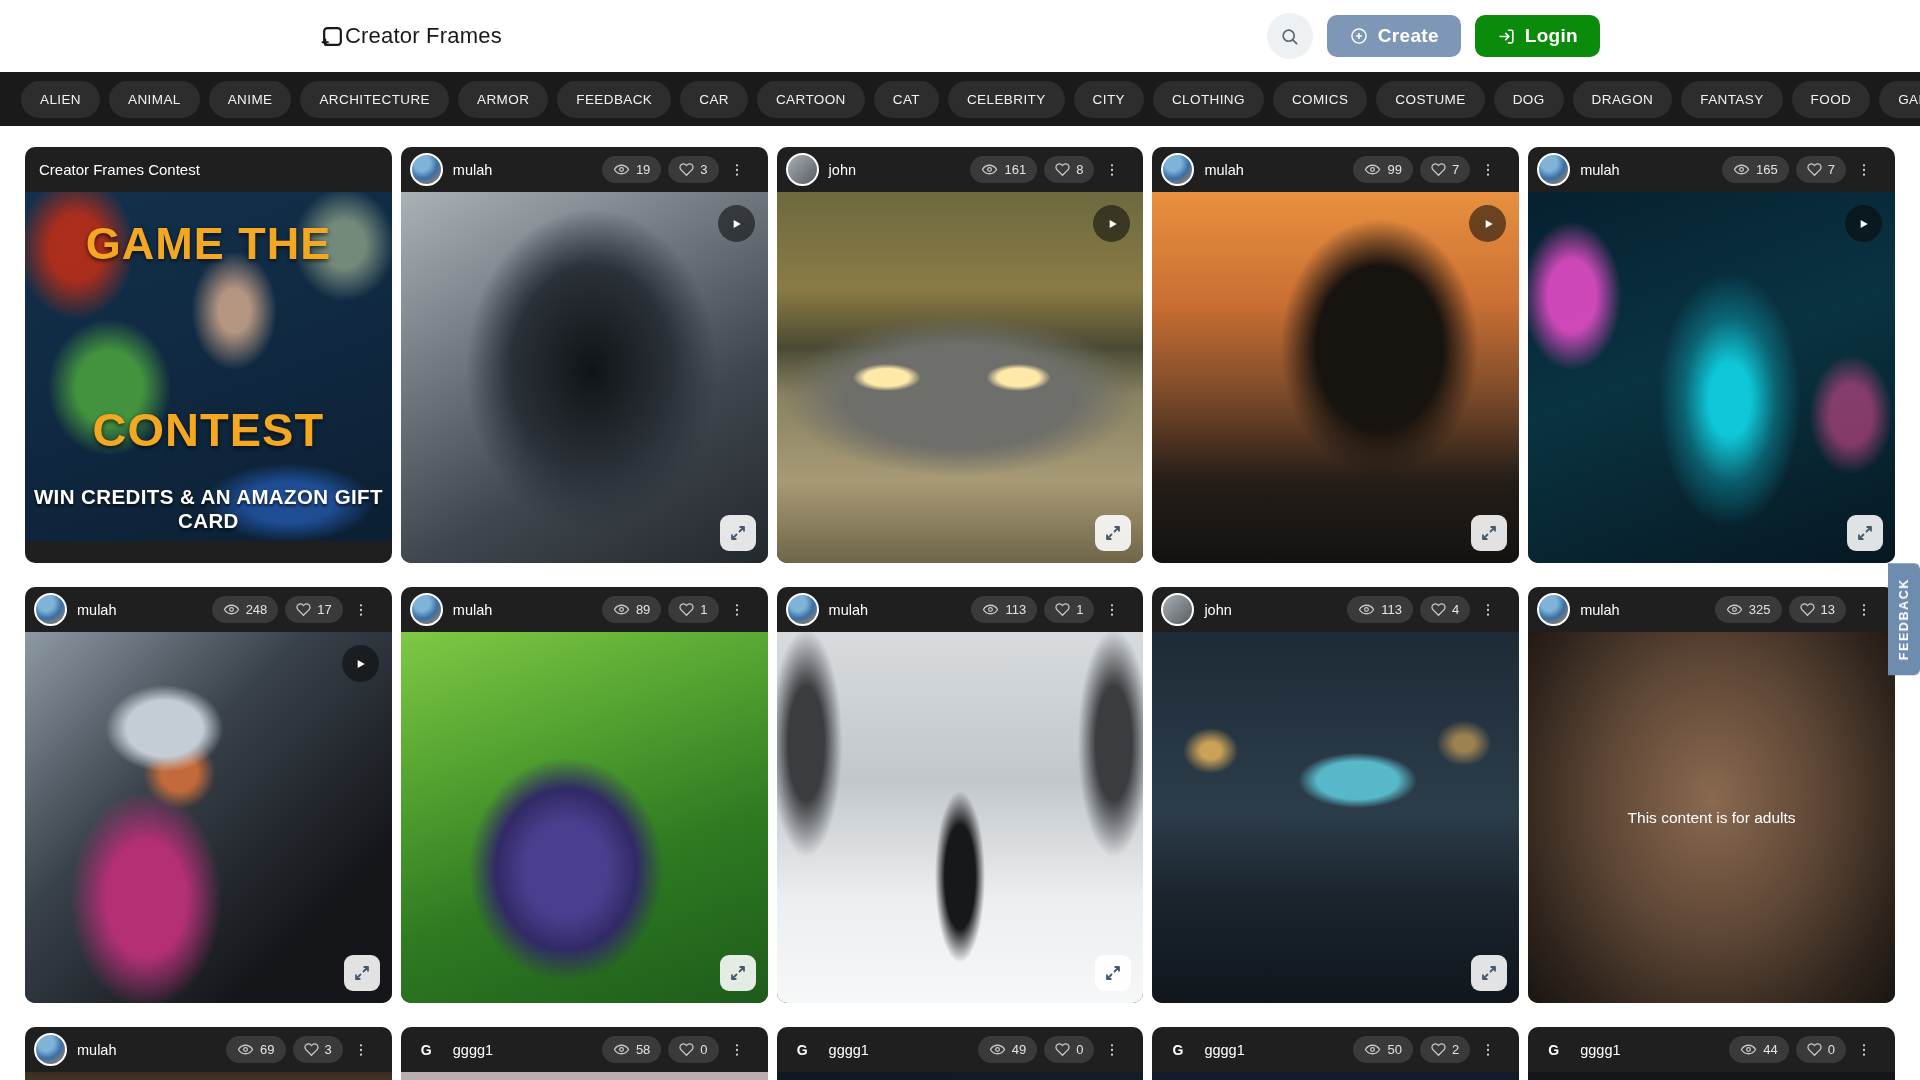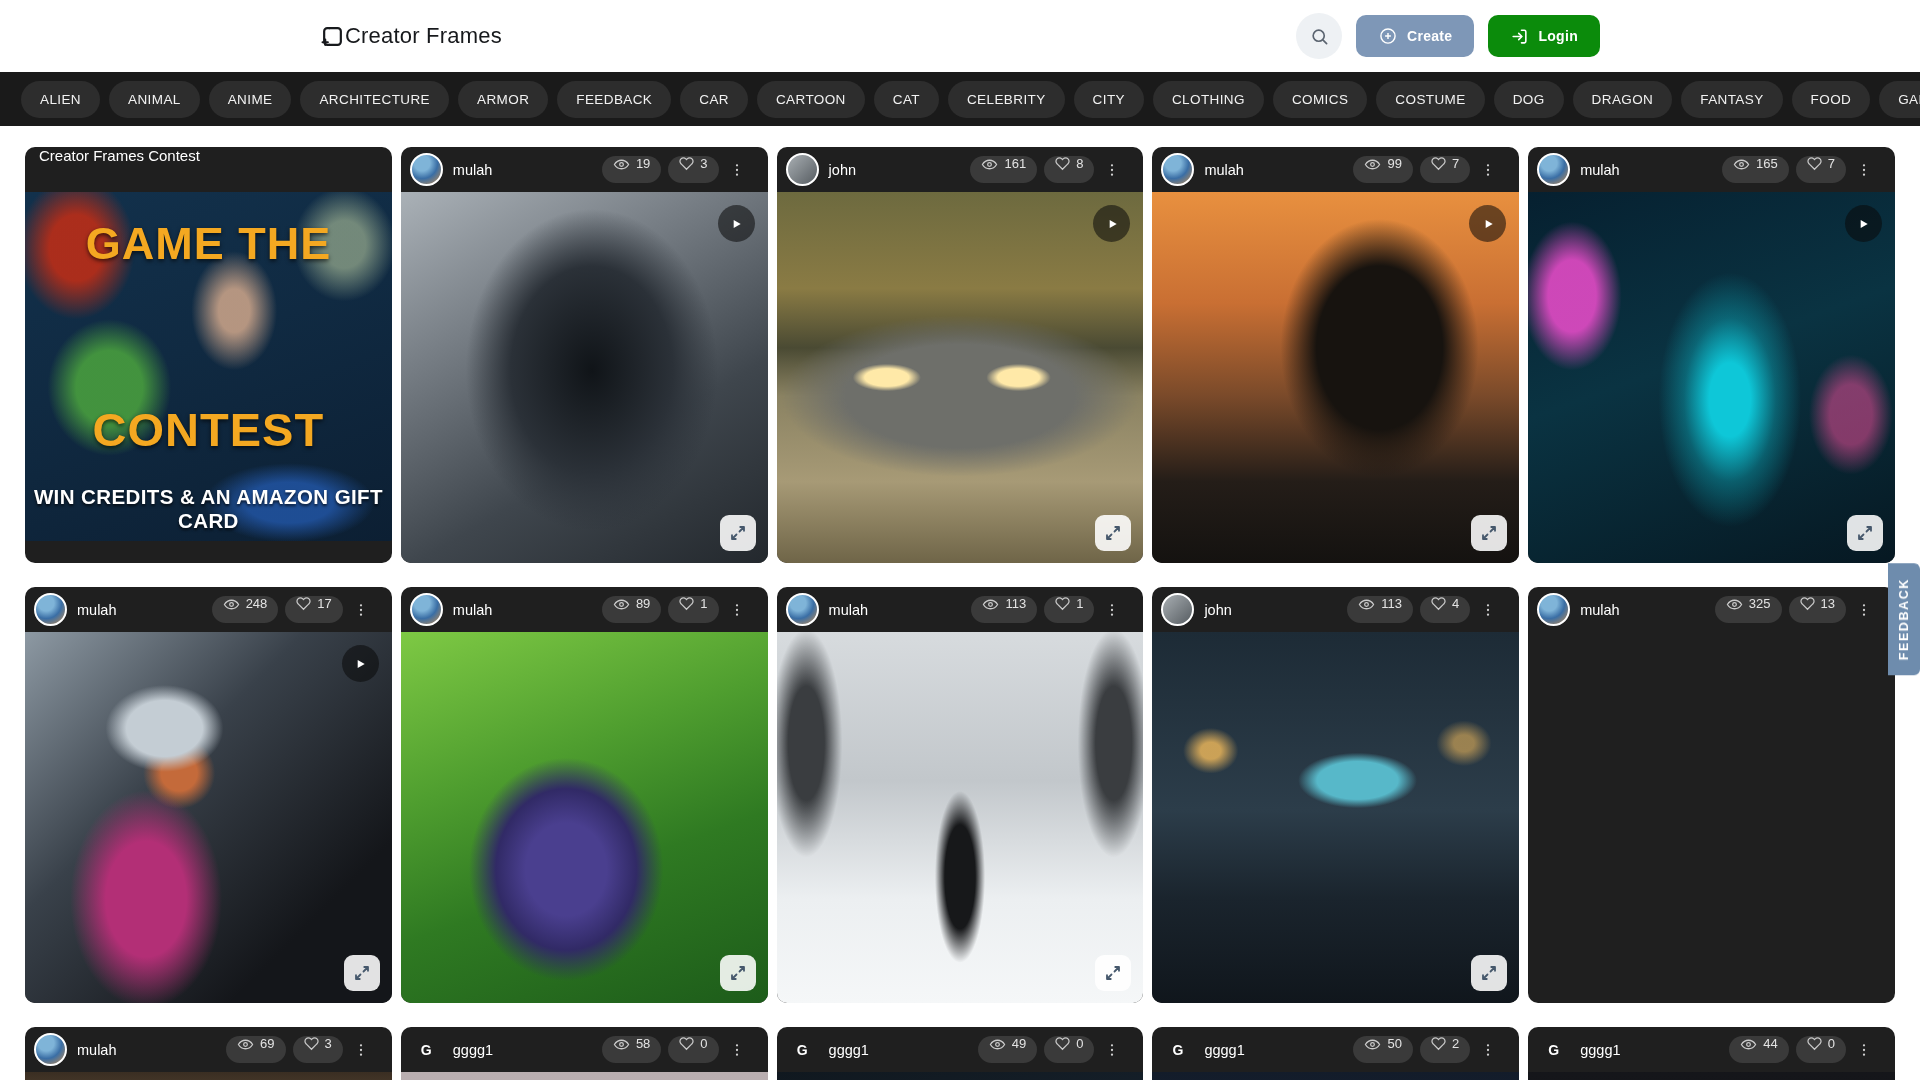--- a/index.html
+++ b/index.html
@@ -7,21 +7,21 @@
               font-family:"Liberation Sans", sans-serif; }
 
   
   .topbar { height:72px; background:#fff; display:flex; align-items:center; }
   .topbar-inner { width:1280px; margin:0 auto; display:flex; align-items:center; justify-content:space-between; }
   .logo { display:flex; align-items:center; font-size:22px; color:#17191c; letter-spacing:.2px; }
   .actions { display:flex; align-items:center; gap:14px; }
   .search-btn { width:46px; height:46px; border-radius:50%; background:#eef1f4; border:none;
                 display:grid; place-items:center; cursor:pointer; }
   .btn { height:42px; border:none; border-radius:10px; padding:0 22px; display:flex; align-items:center; gap:9px;
-         color:#fff; font-size:14px; font-weight:700; letter-spacing:.3px; cursor:pointer;
+         color:#fff; font-size:19px; font-weight:700; letter-spacing:.3px; cursor:pointer;
          font-family:"Liberation Sans", sans-serif; }
   .btn-create { background:#7e97b7; }
   .btn-login  { background:#0b8b0b; }
 
   
   .catnav { background:#1a1a1a; height:54px; display:flex; align-items:center; gap:9px;
             padding:0 21px; overflow:hidden; white-space:nowrap; }
   .pill { flex:0 0 auto; background:#2d2d2d; color:#f2f2f2; font-size:13.5px; font-weight:500;
           letter-spacing:.4px; padding:11px 19px; border-radius:20px; border:none; cursor:pointer;
           font-family:"Liberation Sans", sans-serif; }
@@ -30,32 +30,32 @@
   .grid { display:grid; grid-template-columns:repeat(5,1fr); column-gap:9px; row-gap:24px;
           padding:21px 25px 0; grid-auto-rows:416px; }
   .card { background:#1f1f1f; border-radius:10px; overflow:hidden; display:flex; flex-direction:column; }
   .card-head { height:45px; flex:0 0 auto; display:flex; align-items:center; gap:10px; padding:0 20px 0 9px; }
   .avatar { width:33px; height:33px; border-radius:50%; flex:0 0 auto; display:grid; place-items:center; cursor:pointer; }
   .av-art { background:radial-gradient(circle at 35% 28%, #7fb4d8 0 28%, #3a6ea5 55%, #c98d4a 100%); border:2px solid #fff; }
   .av-car { background:linear-gradient(135deg,#a9afb3,#565c61); border:2px solid #fff; }
   .av-letter { background:transparent; color:#fff; font-weight:700; font-size:14px; }
   .username { color:#fff; font-size:14.5px; cursor:pointer; }
   .stats { margin-left:auto; display:flex; align-items:center; gap:7px; }
-  .stat { background:#3a3a3a; height:27px; border-radius:14px; display:flex; align-items:flex-start; gap:6px;
+  .stat { background:#3a3a3a; height:27px; border-radius:14px; display:flex; align-items:center; gap:6px;
           padding:0 11px; color:#e3e3e3; font-size:13px; }
   .kebab { background:none; border:none; padding:2px 3px; cursor:pointer; display:grid; place-items:center; }
   .card-img { flex:1; position:relative; }
   .playbtn { position:absolute; top:13px; right:13px; width:37px; height:37px; border-radius:50%;
              background:rgba(10,10,10,.55); border:none; display:grid; place-items:center; cursor:pointer; }
   .expandbtn { position:absolute; bottom:12px; right:12px; width:36px; height:36px; border-radius:9px;
                background:rgba(255,255,255,.88); border:none; display:grid; place-items:center; cursor:pointer; }
   .adult-note { position:absolute; inset:0; display:grid; place-items:center; color:#fff; font-size:15.5px; }
 
   
-  .contest-head { height:45px; display:flex; padding:0 14px; color:#fff; font-size:15px; }
+  .contest-head { height:45px; display:flex; align-items:center; padding:0 14px; color:#fff; font-size:15px; }
   .contest-img { height:349px; position:relative; border-radius:0 0 2px 2px;
     background:
       radial-gradient(90px 110px at 14% 16%, rgba(198,45,20,.85) 0 30%, transparent 65%),
       radial-gradient(85px 95px at 87% 15%, rgba(148,168,140,.75) 0 25%, transparent 60%),
       radial-gradient(95px 105px at 23% 56%, rgba(72,158,62,.9) 0 35%, transparent 65%),
       radial-gradient(78px 108px at 57% 34%, rgba(222,176,144,.8) 0 20%, transparent 55%),
       radial-gradient(125px 58px at 72% 89%, rgba(32,82,158,.9) 0 35%, transparent 68%),
       linear-gradient(160deg,#12314c 0%, #102a42 45%, #0c1f33 100%); }
   .contest-line1, .contest-line2 { position:absolute; width:100%; text-align:center; font-weight:800;
       color:#f4a821; letter-spacing:1px; text-shadow:0 2px 4px rgba(0,0,0,.65); }
@@ -574,20 +574,25 @@
         </span>
         <button class="kebab">
           <svg width="16" height="16" viewBox="0 0 24 24" fill="#cfcfcf">
             <circle cx="12" cy="5" r="1.7"></circle>
               <circle cx="12" cy="12" r="1.7"></circle>
               <circle cx="12" cy="19" r="1.7"></circle>
           </svg>
         </button>
       </div>
     </div>
+    <div class="card-img t-adult">
+
+      <div class="adult-note">This content is for adults</div>
+
+    </div>
   </article>
     <article class="card">
     <div class="card-head">
       <span class="avatar av-art"></span>
       <span class="username">mulah</span>
       <div class="stats">
         <span class="stat">
           <span style="display:grid;place-items:center;">
             <svg width="17" height="17" viewBox="0 0 24 24" fill="none" stroke="#c9c9c9" stroke-width="1.8">
               <path d="M2 12s3.5-6 10-6 10 6 10 6-3.5 6-10 6-10-6-10-6z"></path>

